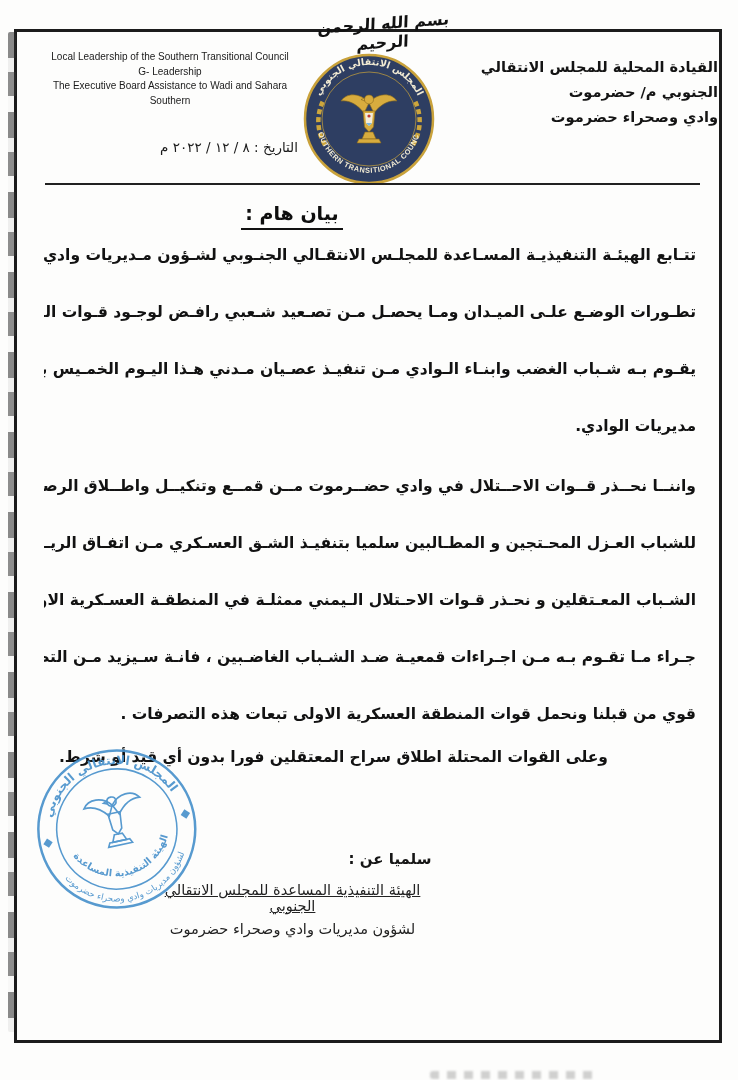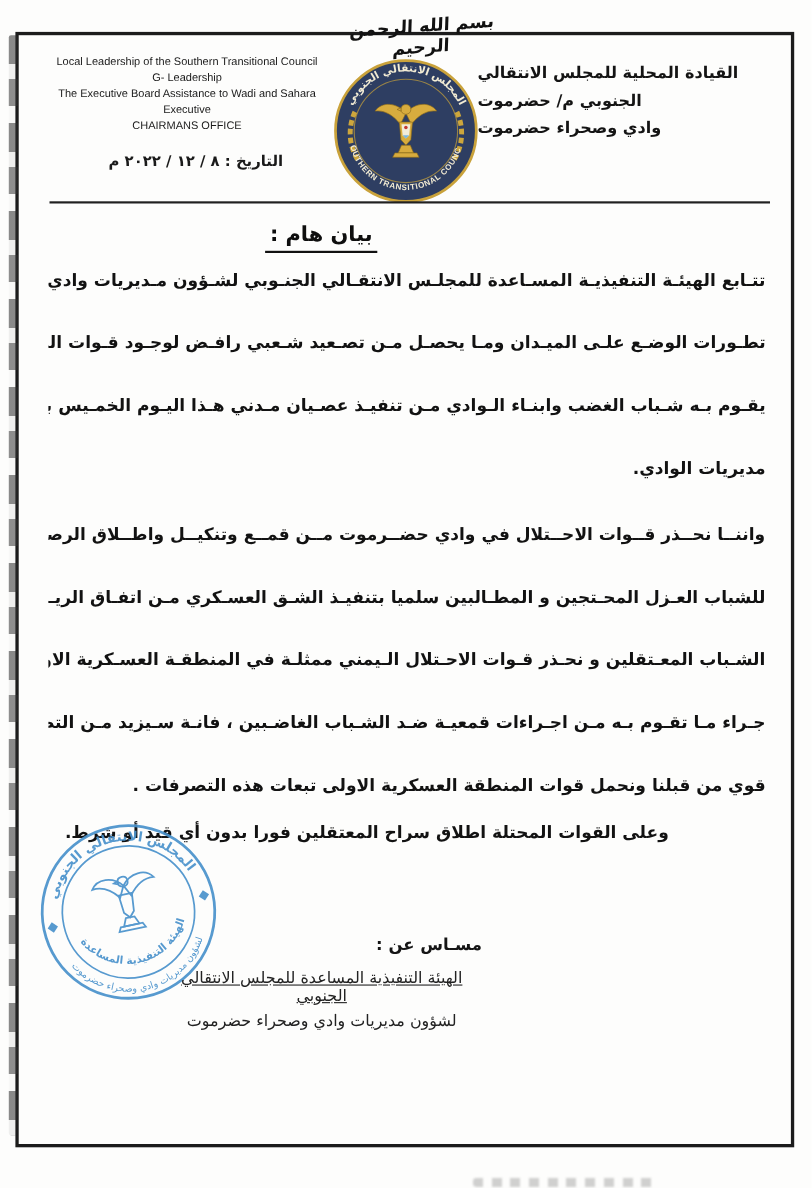--- a/index.html
+++ b/index.html
@@ -10,23 +10,23 @@
   .scan-left{position:absolute;left:8px;top:32px;width:8px;height:1000px;opacity:.55;border-radius:2px;
      background:repeating-linear-gradient(180deg,#2b2b2b 0 26px,rgba(43,43,43,.12) 26px 40px,#333 40px 64px,rgba(0,0,0,.04) 64px 80px);}
   .scan-bottom{position:absolute;left:430px;top:1071px;width:165px;height:8px;filter:blur(1px);opacity:.5;
      background:repeating-linear-gradient(90deg,rgba(90,90,90,.55) 0 9px,transparent 9px 17px);border-radius:3px;}
 
   
   .bismillah{position:absolute;left:298px;top:14px;width:170px;text-align:center;font-weight:bold;
      font-size:16px;direction:rtl;transform:rotate(-4deg) skewX(-6deg);letter-spacing:1px;color:#111;}
   .hdr-en{position:absolute;left:24px;top:50px;width:292px;text-align:center;
      font-family:"Liberation Sans",sans-serif;font-weight:normal;font-size:10px;line-height:14.6px;color:#1a1a1a;}
-  .date-line{position:absolute;left:58px;top:139px;width:240px;text-align:center;direction:rtl;
-     font-weight:bold;font-size:13.5px;color:#1a1a1a;}
-  .hdr-ar{position:absolute;left:434px;top:54px;width:284px;text-align:left;direction:rtl;
+  .date-line{position:absolute;left:58px;top:139px;width:240px;direction:rtl;
+     font-weight:normal;font-size:13.5px;color:#1a1a1a;}
+  .hdr-ar{position:absolute;left:434px;top:54px;width:284px;text-align:right;direction:rtl;
      font-weight:bold;font-size:14.6px;line-height:25px;color:#141414;}
   .logo{position:absolute;left:303px;top:53px;width:132px;height:132px;}
   .divider{position:absolute;left:45px;top:183px;width:655px;height:2px;background:#212121;}
 
   
   .title-wrap{position:absolute;left:0;top:202px;width:584px;text-align:center;}
   .title-wrap span{display:inline-block;direction:rtl;font-weight:bold;font-size:19px;
      border-bottom:2px solid #111;padding:0 4px 4px 4px;color:#0e0e0e;}
   .para{position:absolute;left:44px;width:652px;direction:rtl;font-weight:bold;font-size:15.5px;
      color:#121212;}
@@ -79,22 +79,21 @@
 
   <div class="frame"></div>
   <div class="scan-left"></div>
 
   <div class="bismillah">بسم الله الرحمن الرحيم</div>
 
   <div class="hdr-en">
     <div>Local Leadership of the Southern Transitional Council</div>
     <div>G- Leadership</div>
     <div>The Executive Board Assistance to Wadi and Sahara</div>
-    <div>Executive</div>
-    <div>CHAIRMANS OFFICE</div>
+    <div>Southern</div>
   </div>
 
   <div class="date-line">التاريخ : ٨ / ١٢ / ٢٠٢٢ م</div>
 
   <svg class="logo" viewBox="0 0 132 132">
     <defs>
       <path id="logoTopArc" d="M 12 66 A 54 54 0 0 1 120 66"></path>
       <path id="logoBotArc" d="M 16 82 A 52 52 0 0 0 116 82"></path>
     </defs>
     <circle class="disc" cx="66" cy="66" r="64"></circle>
@@ -160,18 +159,18 @@
       <textPath href="#stampTopArc" startOffset="50%">المجلس الانتقالي الجنوبي</textPath>
     </text>
     <text font-size="10" font-weight="bold" text-anchor="middle">
       <textPath href="#stampInBotArc" startOffset="50%">الهيئة التنفيذية المساعدة</textPath>
     </text>
     <text font-size="9" text-anchor="middle">
       <textPath href="#stampOutBotArc" startOffset="50%">لشؤون مديريات وادي وصحراء حضرموت</textPath>
     </text>
   </svg>
 
-  <div class="issued-label">مسـاس عن :</div>
+  <div class="issued-label">سلميا عن :</div>
   <div class="issued-1">الهيئة التنفيذية المساعدة للمجلس الانتقالي الجنوبي</div>
   <div class="issued-2">لشؤون مديريات وادي وصحراء حضرموت</div>
 
   <div class="scan-bottom"></div>
 </div>
 
 </body></html>

